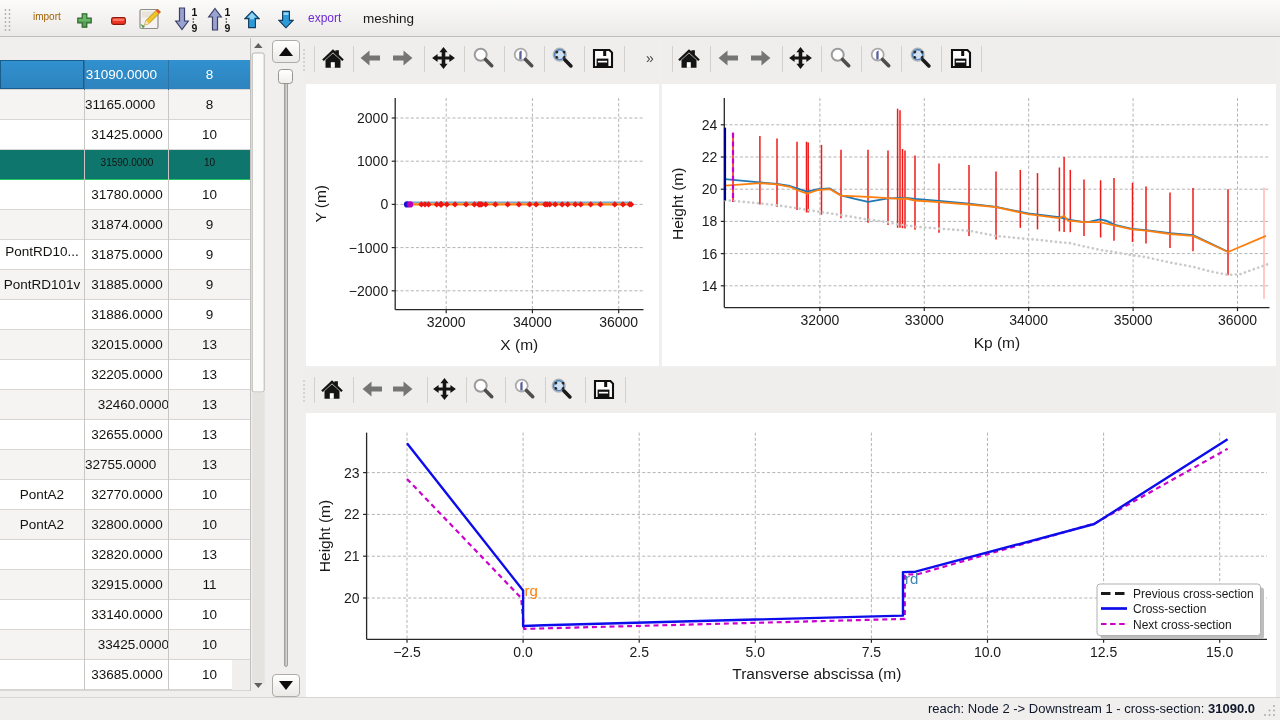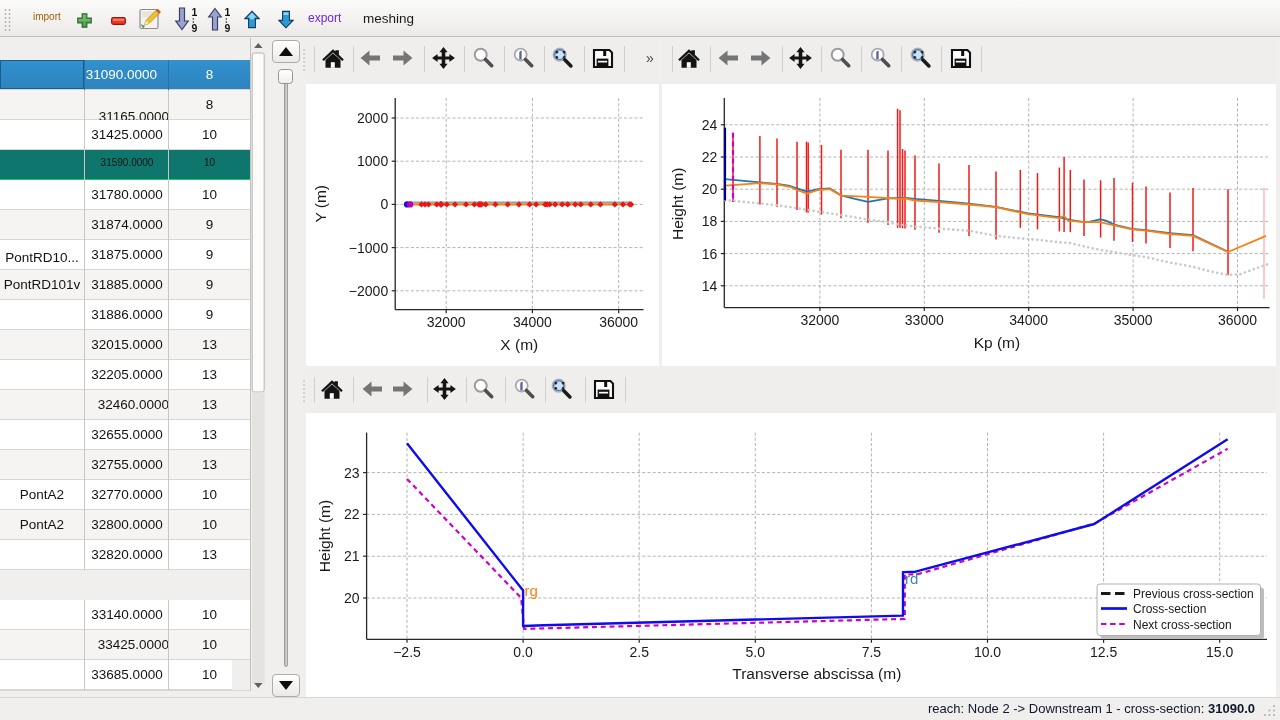--- a/index.html
+++ b/index.html
@@ -64,21 +64,21 @@
     <div class="abs" style="left:308px;top:11px;font-size:12px;color:#6d28d9">export</div>
     <div class="abs" style="left:363px;top:11px;font-size:13.5px;color:#1c1b17">meshing</div>
     <div class="abs" style="left:0;top:60px;width:251px;height:30px;background:linear-gradient(#3191cf,#2d83bd);border-bottom:1px solid #d8d6d3;color:#ffffff;font-size:13.5px">
       <div class="abs" style="left:85px;top:7px;width:72px;text-align:right">31090.0000</div>
       <div class="abs" style="left:169px;top:7px;width:81px;text-align:center">8</div>
       <div class="abs" style="left:84px;top:0;width:1px;height:30px;background:#2c72a4"></div>
       <div class="abs" style="left:168px;top:0;width:1px;height:30px;background:#2c72a4"></div>
       <div class="abs" style="left:0;top:0;width:84px;height:29px;border:1px solid #1a5c8c"></div>
     </div>
     <div class="abs" style="left:0;top:90px;width:251px;height:30px;background:#f5f4f2;border-bottom:1px solid #d8d6d3;color:#14130f;font-size:13.5px">
-      <div class="abs" style="left:85px;top:19px;width:84px;text-align:right">31165.0000</div>
+      <div class="abs" style="left:85px;top:7px;width:84px;text-align:left">31165.0000</div>
       <div class="abs" style="left:169px;top:7px;width:81px;text-align:center">8</div>
       <div class="abs" style="left:84px;top:0;width:1px;height:30px;background:#c9c7c4"></div>
       <div class="abs" style="left:168px;top:0;width:1px;height:30px;background:#c9c7c4"></div>
     </div>
     <div class="abs" style="left:0;top:120px;width:251px;height:30px;background:#ffffff;border-bottom:1px solid #d8d6d3;color:#14130f;font-size:13.5px">
       <div class="abs" style="left:85px;top:7px;width:84px;text-align:center">31425.0000</div>
       <div class="abs" style="left:169px;top:7px;width:81px;text-align:center">10</div>
       <div class="abs" style="left:84px;top:0;width:1px;height:30px;background:#c9c7c4"></div>
       <div class="abs" style="left:168px;top:0;width:1px;height:30px;background:#c9c7c4"></div>
     </div>
@@ -94,21 +94,21 @@
       <div class="abs" style="left:84px;top:0;width:1px;height:30px;background:#c9c7c4"></div>
       <div class="abs" style="left:168px;top:0;width:1px;height:30px;background:#c9c7c4"></div>
     </div>
     <div class="abs" style="left:0;top:210px;width:251px;height:30px;background:#f5f4f2;border-bottom:1px solid #d8d6d3;color:#14130f;font-size:13.5px">
       <div class="abs" style="left:85px;top:7px;width:84px;text-align:center">31874.0000</div>
       <div class="abs" style="left:169px;top:7px;width:81px;text-align:center">9</div>
       <div class="abs" style="left:84px;top:0;width:1px;height:30px;background:#c9c7c4"></div>
       <div class="abs" style="left:168px;top:0;width:1px;height:30px;background:#c9c7c4"></div>
     </div>
     <div class="abs" style="left:0;top:240px;width:251px;height:30px;background:#ffffff;border-bottom:1px solid #d8d6d3;color:#14130f;font-size:13.5px">
-      <div class="abs" style="left:0;top:10px;width:84px;text-align:center;white-space:nowrap;overflow:hidden">PontRD10...</div>
+      <div class="abs" style="left:0;top:4px;width:84px;text-align:center;white-space:nowrap;overflow:hidden">PontRD10...</div>
       <div class="abs" style="left:85px;top:7px;width:84px;text-align:center">31875.0000</div>
       <div class="abs" style="left:169px;top:7px;width:81px;text-align:center">9</div>
       <div class="abs" style="left:84px;top:0;width:1px;height:30px;background:#c9c7c4"></div>
       <div class="abs" style="left:168px;top:0;width:1px;height:30px;background:#c9c7c4"></div>
     </div>
     <div class="abs" style="left:0;top:270px;width:251px;height:30px;background:#f5f4f2;border-bottom:1px solid #d8d6d3;color:#14130f;font-size:13.5px">
       <div class="abs" style="left:0;top:7px;width:84px;text-align:center;white-space:nowrap;overflow:hidden">PontRD101v</div>
       <div class="abs" style="left:85px;top:7px;width:84px;text-align:center">31885.0000</div>
       <div class="abs" style="left:169px;top:7px;width:81px;text-align:center">9</div>
       <div class="abs" style="left:84px;top:0;width:1px;height:30px;background:#c9c7c4"></div>
@@ -138,21 +138,21 @@
       <div class="abs" style="left:84px;top:0;width:1px;height:30px;background:#c9c7c4"></div>
       <div class="abs" style="left:168px;top:0;width:1px;height:30px;background:#c9c7c4"></div>
     </div>
     <div class="abs" style="left:0;top:420px;width:251px;height:30px;background:#ffffff;border-bottom:1px solid #d8d6d3;color:#14130f;font-size:13.5px">
       <div class="abs" style="left:85px;top:7px;width:84px;text-align:center">32655.0000</div>
       <div class="abs" style="left:169px;top:7px;width:81px;text-align:center">13</div>
       <div class="abs" style="left:84px;top:0;width:1px;height:30px;background:#c9c7c4"></div>
       <div class="abs" style="left:168px;top:0;width:1px;height:30px;background:#c9c7c4"></div>
     </div>
     <div class="abs" style="left:0;top:450px;width:251px;height:30px;background:#f5f4f2;border-bottom:1px solid #d8d6d3;color:#14130f;font-size:13.5px">
-      <div class="abs" style="left:85px;top:7px;width:84px;text-align:center">32755.0000</div>
+      <div class="abs" style="left:85px;top:7px;width:84px;text-align:left">32755.0000</div>
       <div class="abs" style="left:169px;top:7px;width:81px;text-align:center">13</div>
       <div class="abs" style="left:84px;top:0;width:1px;height:30px;background:#c9c7c4"></div>
       <div class="abs" style="left:168px;top:0;width:1px;height:30px;background:#c9c7c4"></div>
     </div>
     <div class="abs" style="left:0;top:480px;width:251px;height:30px;background:#ffffff;border-bottom:1px solid #d8d6d3;color:#14130f;font-size:13.5px">
       <div class="abs" style="left:0;top:7px;width:84px;text-align:center;white-space:nowrap;overflow:hidden">PontA2</div>
       <div class="abs" style="left:85px;top:7px;width:84px;text-align:center">32770.0000</div>
       <div class="abs" style="left:169px;top:7px;width:81px;text-align:center">10</div>
       <div class="abs" style="left:84px;top:0;width:1px;height:30px;background:#c9c7c4"></div>
       <div class="abs" style="left:168px;top:0;width:1px;height:30px;background:#c9c7c4"></div>
@@ -160,20 +160,26 @@
     <div class="abs" style="left:0;top:510px;width:251px;height:30px;background:#f5f4f2;border-bottom:1px solid #d8d6d3;color:#14130f;font-size:13.5px">
       <div class="abs" style="left:0;top:7px;width:84px;text-align:center;white-space:nowrap;overflow:hidden">PontA2</div>
       <div class="abs" style="left:85px;top:7px;width:84px;text-align:center">32800.0000</div>
       <div class="abs" style="left:169px;top:7px;width:81px;text-align:center">10</div>
       <div class="abs" style="left:84px;top:0;width:1px;height:30px;background:#c9c7c4"></div>
       <div class="abs" style="left:168px;top:0;width:1px;height:30px;background:#c9c7c4"></div>
     </div>
     <div class="abs" style="left:0;top:540px;width:251px;height:30px;background:#ffffff;border-bottom:1px solid #d8d6d3;color:#14130f;font-size:13.5px">
       <div class="abs" style="left:85px;top:7px;width:84px;text-align:center">32820.0000</div>
       <div class="abs" style="left:169px;top:7px;width:81px;text-align:center">13</div>
+      <div class="abs" style="left:84px;top:0;width:1px;height:30px;background:#c9c7c4"></div>
+      <div class="abs" style="left:168px;top:0;width:1px;height:30px;background:#c9c7c4"></div>
+    </div>
+    <div class="abs" style="left:0;top:570px;width:251px;height:30px;background:#f5f4f2;border-bottom:1px solid #d8d6d3;color:#14130f;font-size:13.5px">
+      <div class="abs" style="left:85px;top:7px;width:84px;text-align:center">32915.0000</div>
+      <div class="abs" style="left:169px;top:7px;width:81px;text-align:center">11</div>
       <div class="abs" style="left:84px;top:0;width:1px;height:30px;background:#c9c7c4"></div>
       <div class="abs" style="left:168px;top:0;width:1px;height:30px;background:#c9c7c4"></div>
     </div>
     <div class="abs" style="left:0;top:600px;width:251px;height:30px;background:#ffffff;border-bottom:1px solid #d8d6d3;color:#14130f;font-size:13.5px">
       <div class="abs" style="left:85px;top:7px;width:84px;text-align:center">33140.0000</div>
       <div class="abs" style="left:169px;top:7px;width:81px;text-align:center">10</div>
       <div class="abs" style="left:84px;top:0;width:1px;height:30px;background:#c9c7c4"></div>
       <div class="abs" style="left:168px;top:0;width:1px;height:30px;background:#c9c7c4"></div>
     </div>
     <div class="abs" style="left:0;top:630px;width:251px;height:30px;background:#f5f4f2;border-bottom:1px solid #d8d6d3;color:#14130f;font-size:13.5px">

